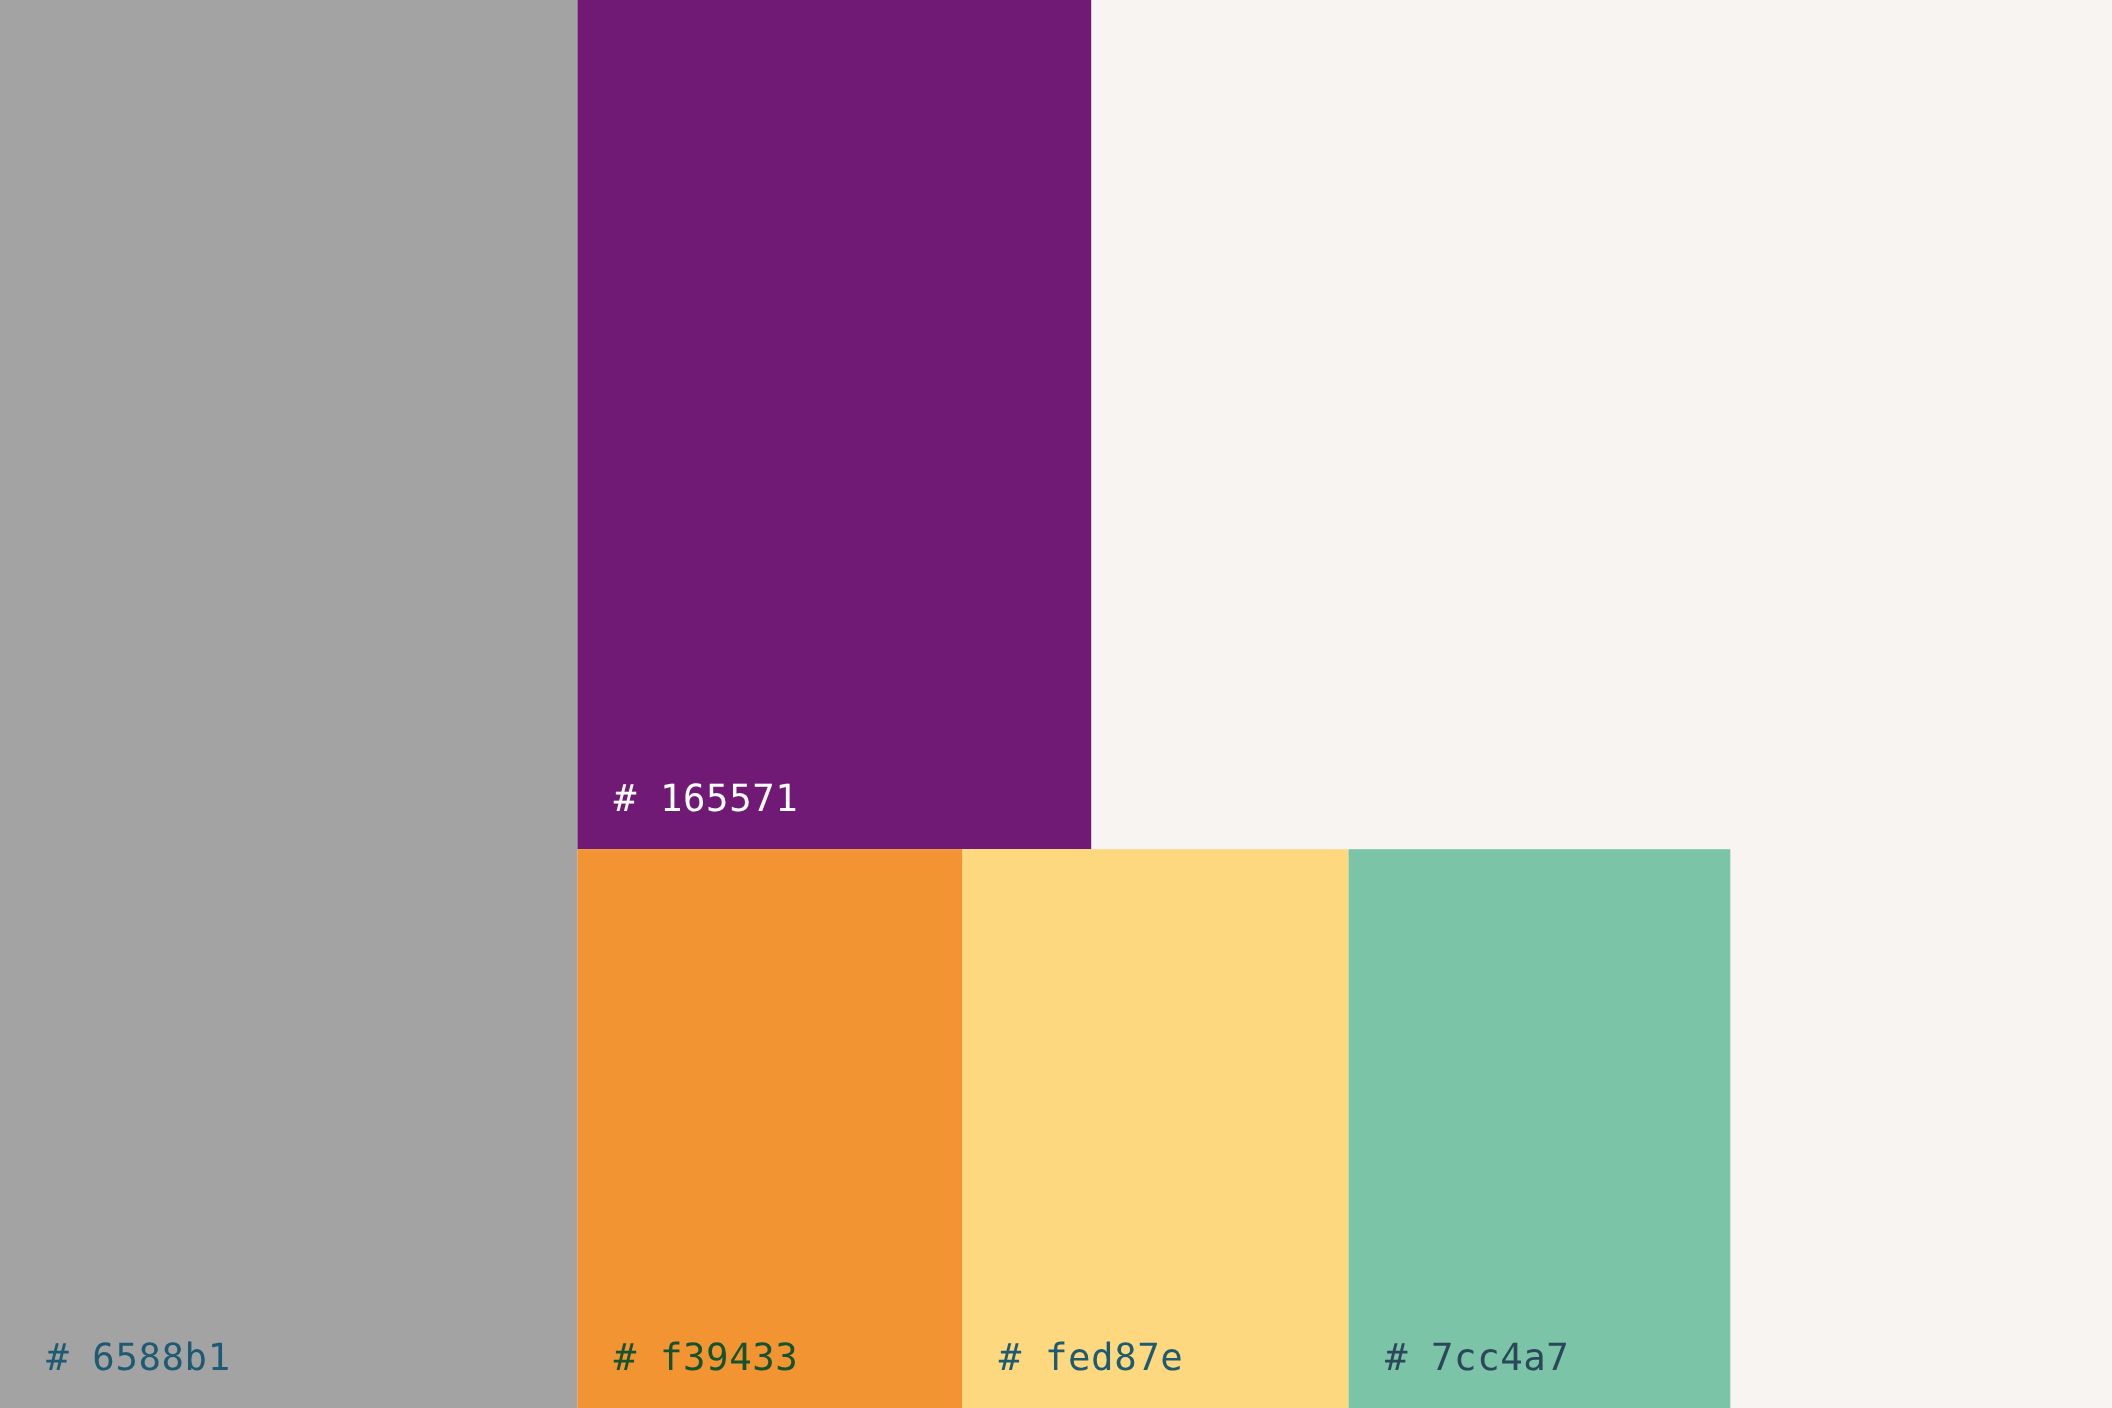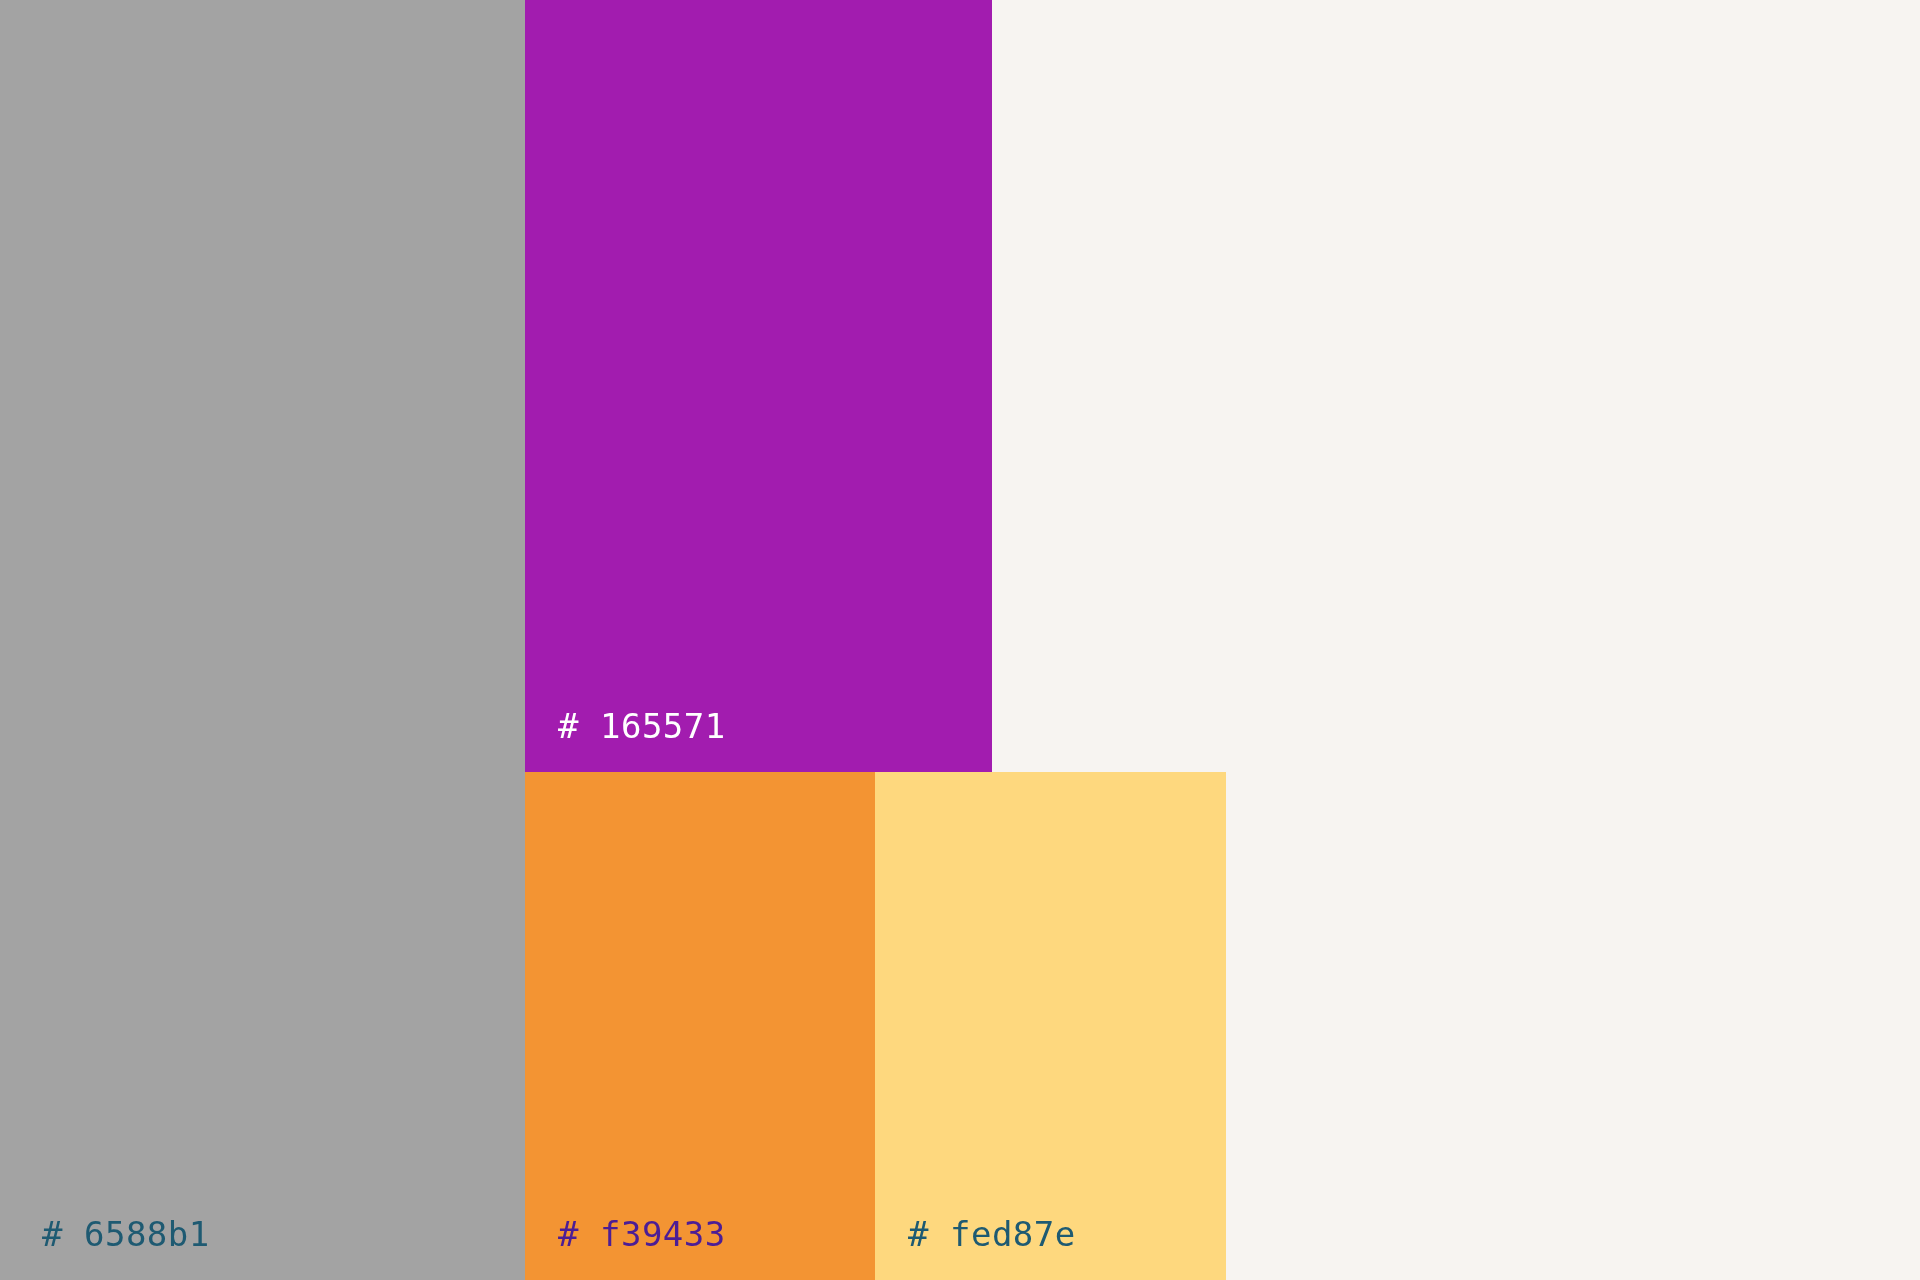--- a/index.html
+++ b/index.html
@@ -43,22 +43,25 @@
     bottom: 24px;
   }
 </style>
 </head>
 <body>
 
 <div id="palette">
     <div class="swatch swatch--tall" style="left: 0px; top: 0px; width: 525px; height: 1280px; background: #a3a3a3;">
       <span class="swatch-label" style="color: rgb(30, 90, 114);"># 6588b1</span>
     </div>
-    <div class="swatch" style="left: 525px; top: 0px; width: 467px; height: 772px; background: #a21caf;">
+    <div class="swatch" style="left: 525px; top: 0px; width: 467px; height: 772px; background: #701a75;">
       <span class="swatch-label" style="color: rgb(255, 255, 255);"># 165571</span>
     </div>
     <div class="swatch" style="left: 525px; top: 772px; width: 350px; height: 508px; background: rgb(243, 148, 51);">
-      <span class="swatch-label" style="color: #4c1d95;"># f39433</span>
+      <span class="swatch-label" style="color: #14532d;"># f39433</span>
     </div>
     <div class="swatch" style="left: 875px; top: 772px; width: 351px; height: 508px; background: rgb(254, 216, 126); text-align: right;">
       <span class="swatch-label" style="color: rgb(30, 90, 114);"># fed87e</span>
     </div>
+    <div class="swatch" style="left: 1226px; top: 772px; width: 347px; height: 508px; background: rgb(124, 196, 167);">
+      <span class="swatch-label" style="color: rgb(42, 72, 88);"># 7cc4a7</span>
+    </div>
   </div>
 
 </body></html>

